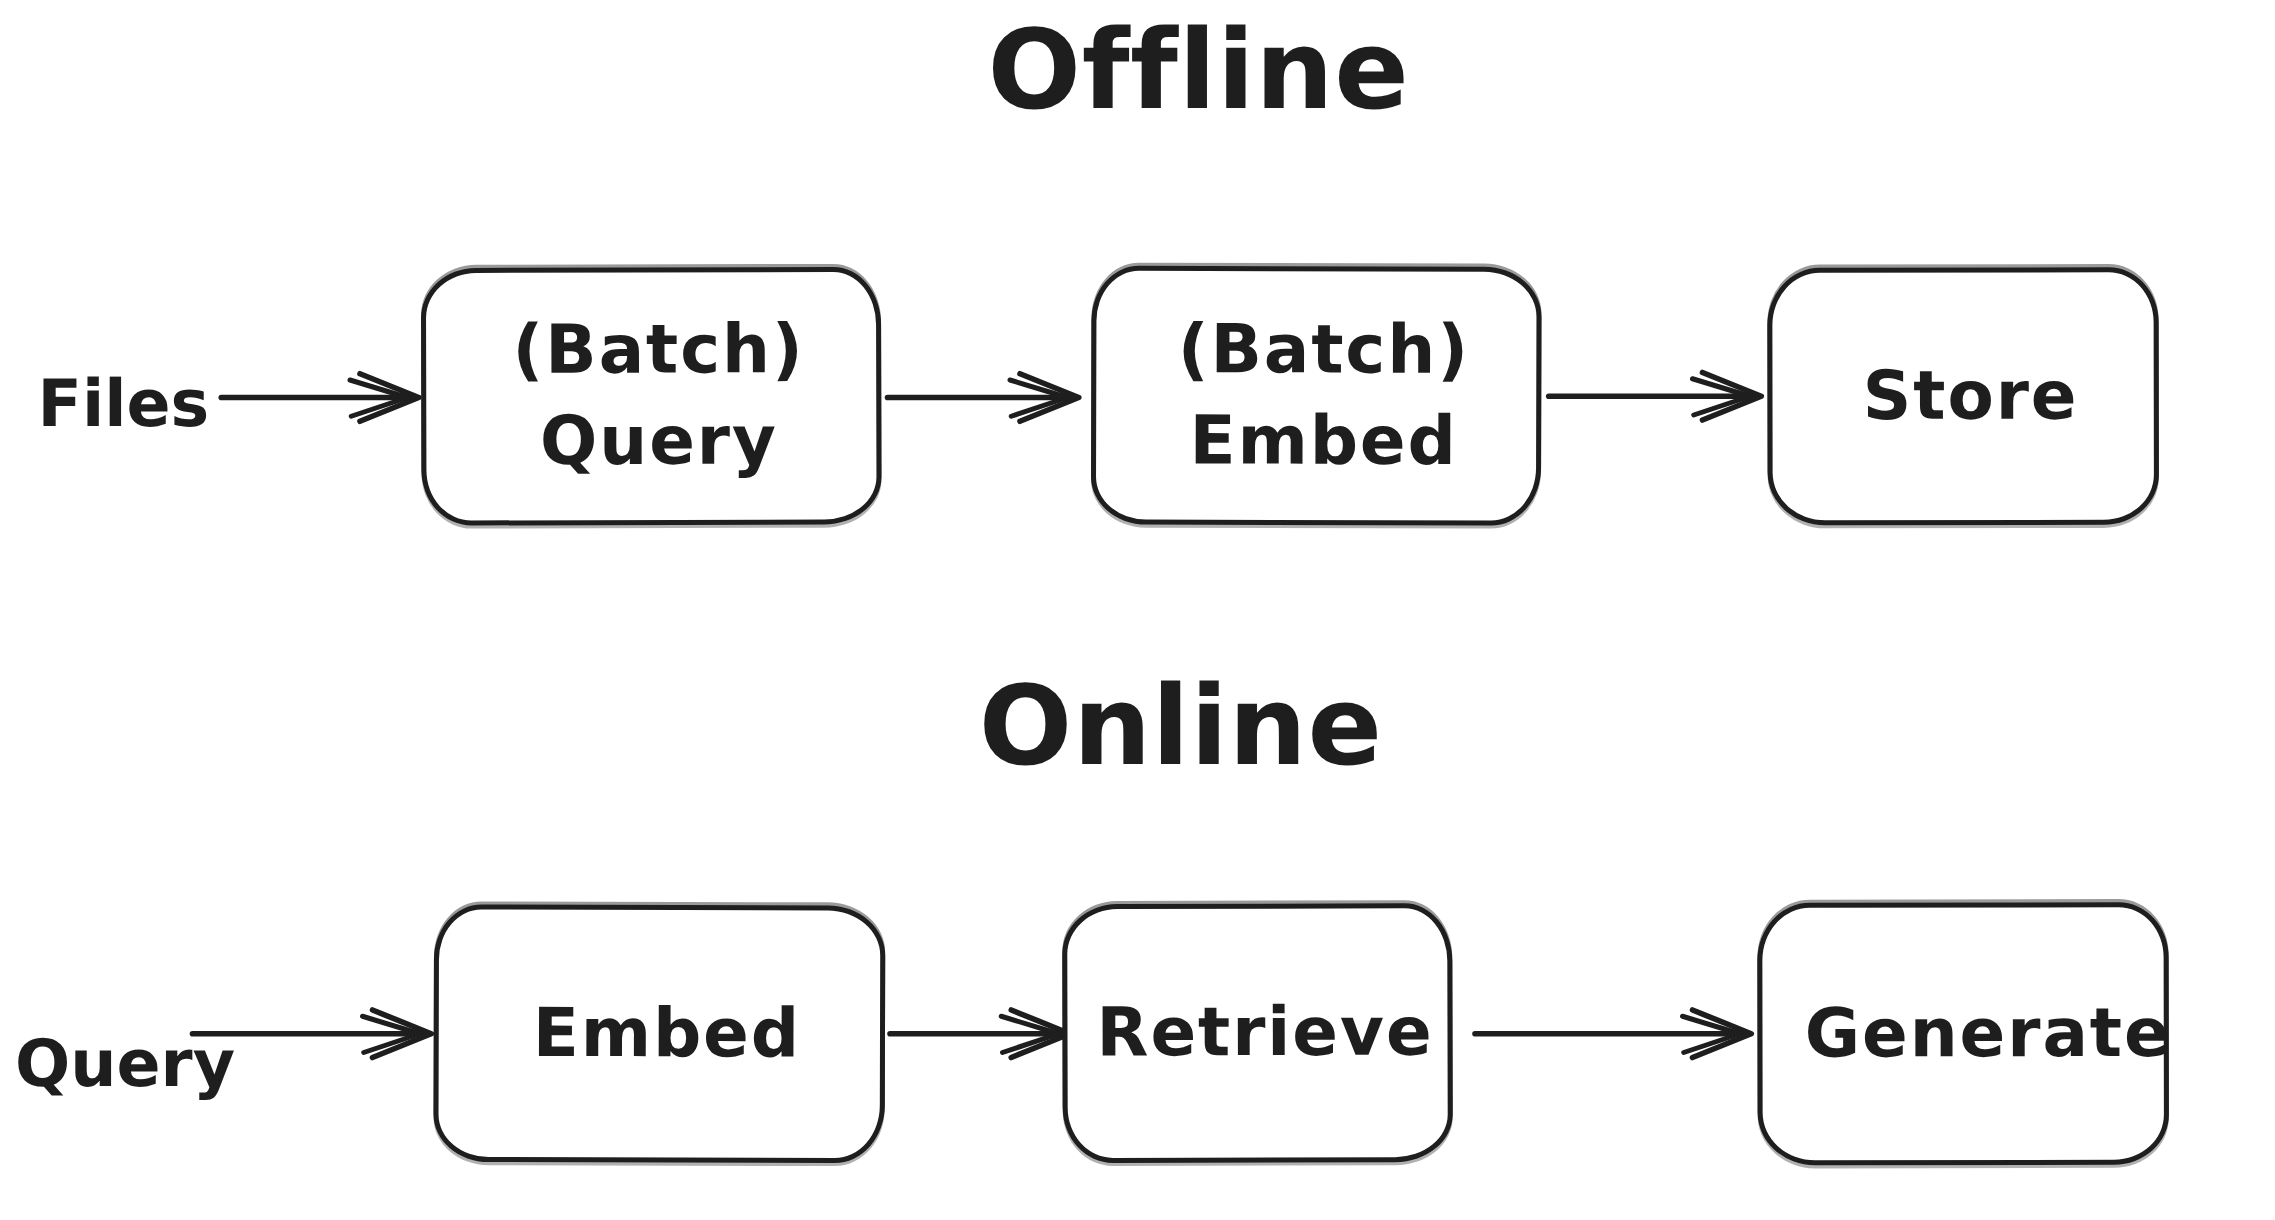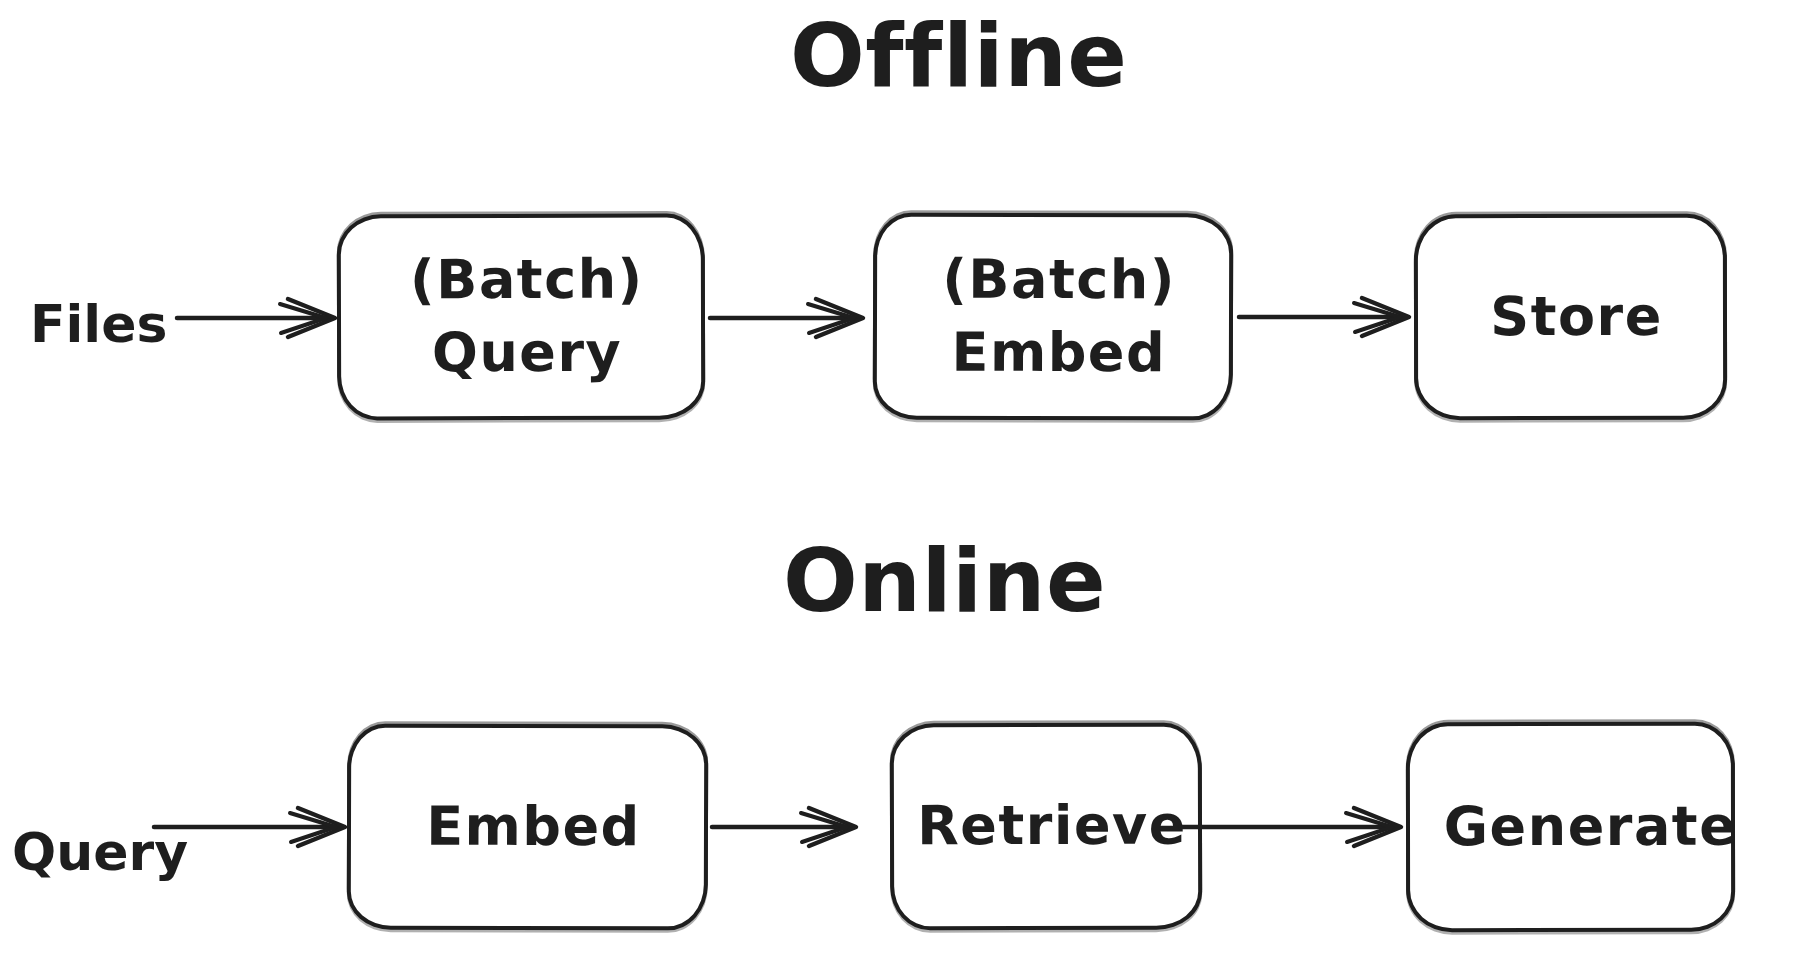--- a/index.html
+++ b/index.html
@@ -117,21 +117,21 @@
     <div class="node r2" style="left:347px; top:724px; width:361px; height:206px;">
       <span>Embed</span>
     </div>
 
     <svg class="arrow" style="left:710px; top:799px;" width="149" height="56" viewBox="0 0 149 56">
       <line x1="2" y1="28" x2="143" y2="28" stroke-width="4.5"></line>
       <polyline points="99,9 146,28 99,47" stroke-width="4.5"></polyline>
       <polyline points="91,14 137,28 92,43" stroke-width="4"></polyline>
     </svg>
 
-    <div class="node r1" style="left:890px; top:723px; width:312px; height:207px;">
+    <div class="node r1" style="left:850px; top:723px; width:312px; height:207px;">
       <span>Retrieve</span>
     </div>
 
     <svg class="arrow" style="left:1178px; top:799px;" width="226" height="56" viewBox="0 0 226 56">
       <line x1="2" y1="28" x2="220" y2="28" stroke-width="4.5"></line>
       <polyline points="176,9 223,28 176,47" stroke-width="4.5"></polyline>
       <polyline points="168,14 214,28 169,43" stroke-width="4"></polyline>
     </svg>
 
     <div class="node r3" style="left:1406px; top:722px; width:329px; height:210px;padding-left:28px;">

